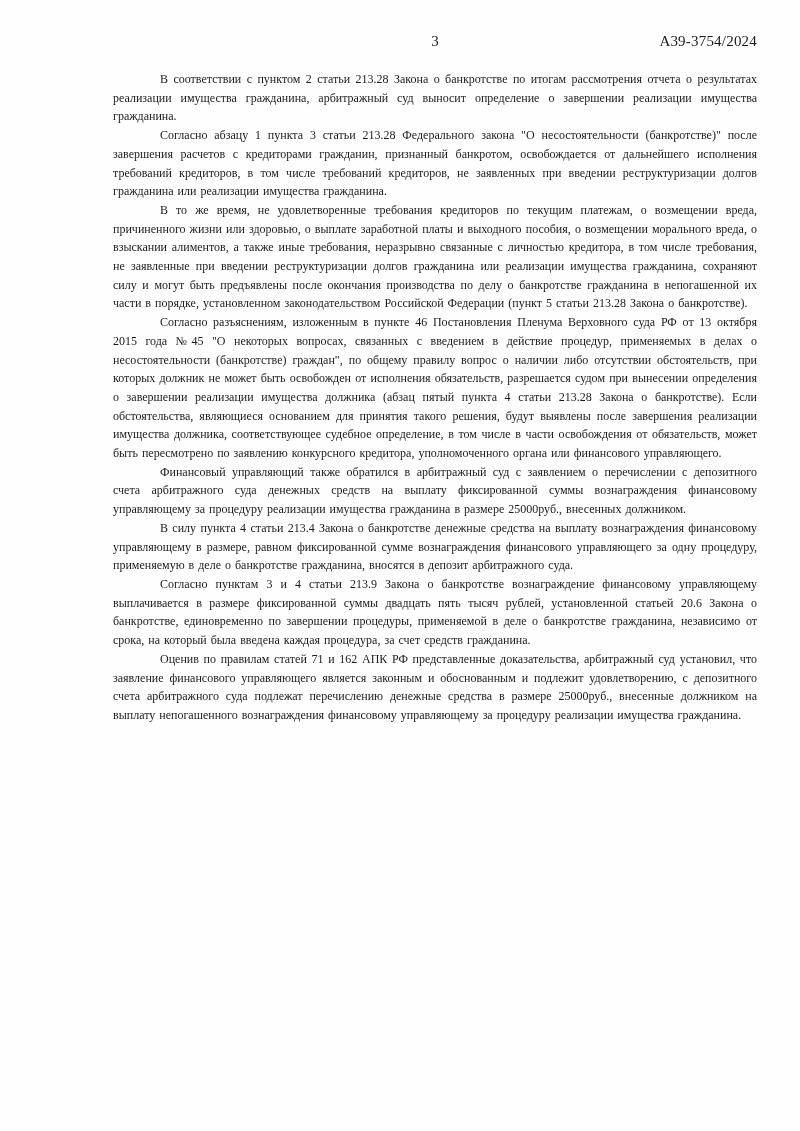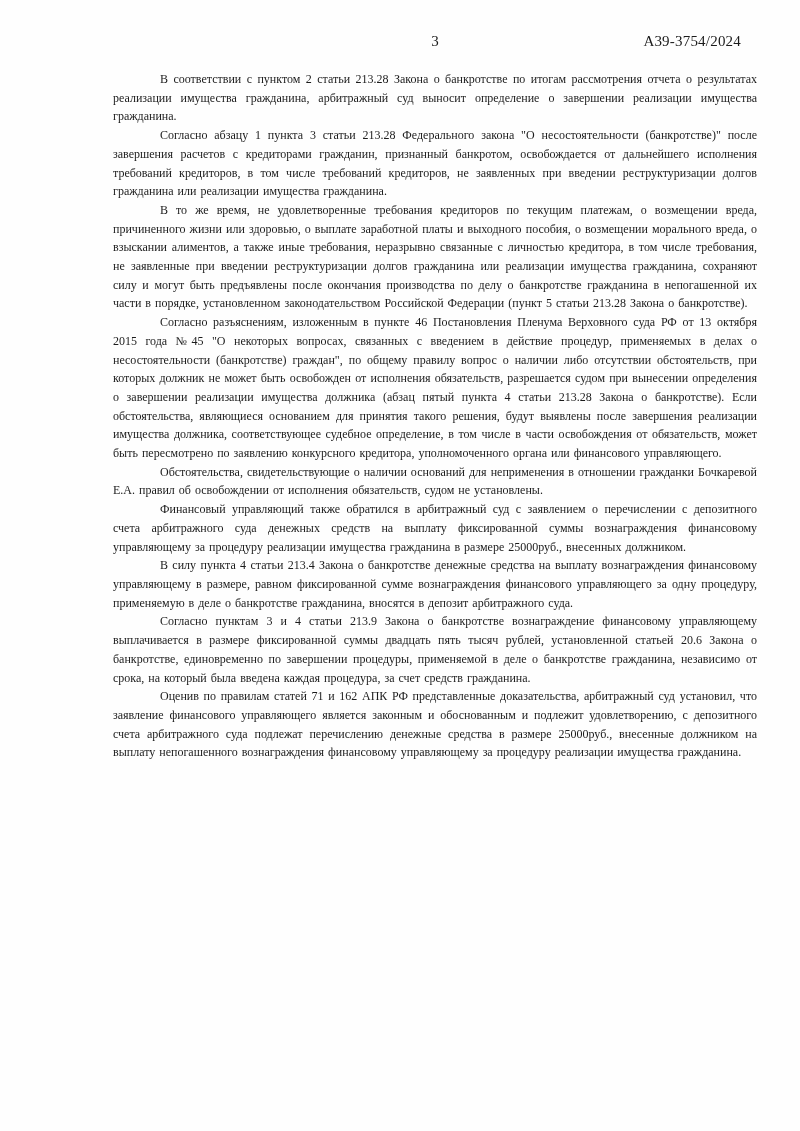--- a/index.html
+++ b/index.html
@@ -25,21 +25,21 @@
     font-size: 15px;
   }
   .page-number {
     position: absolute;
     left: 50%;
     transform: translateX(-50%);
     top: 0;
   }
   .case-number {
     position: absolute;
-    right: 16px;
+    right: 0;
     top: 0;
     letter-spacing: 0.2px;
     text-align: center;
   }
   .doc-body {
     position: absolute;
     top: 70px;
     left: 113px;
     width: 644px;
     font-size: 12px;
@@ -61,20 +61,19 @@
   <header class="page-header">
     <span class="page-number">3</span>
     <span class="case-number">А39-3754/2024</span>
   </header>
 
   <main class="doc-body">
     <p>В соответствии с пунктом 2 статьи 213.28 Закона о банкротстве по итогам рассмотрения отчета о результатах реализации имущества гражданина, арбитражный суд выносит определение о завершении реализации имущества гражданина.</p>
     <p>Согласно абзацу 1 пункта 3 статьи 213.28 Федерального закона "О несостоятельности (банкротстве)" после завершения расчетов с кредиторами гражданин, признанный банкротом, освобождается от дальнейшего исполнения требований кредиторов, в том числе требований кредиторов, не заявленных при введении реструктуризации долгов гражданина или реализации имущества гражданина.</p>
     <p>В то же время, не удовлетворенные требования кредиторов по текущим платежам, о возмещении вреда, причиненного жизни или здоровью, о выплате заработной платы и выходного пособия, о возмещении морального вреда, о взыскании алиментов, а также иные требования, неразрывно связанные с личностью кредитора, в том числе требования, не заявленные при введении реструктуризации долгов гражданина или реализации имущества гражданина, сохраняют силу и могут быть предъявлены после окончания производства по делу о банкротстве гражданина в непогашенной их части в порядке, установленном законодательством Российской Федерации (пункт 5 статьи 213.28 Закона о банкротстве).</p>
     <p>Согласно разъяснениям, изложенным в пункте 46 Постановления Пленума Верховного суда РФ от 13 октября 2015 года №45 "О некоторых вопросах, связанных с введением в действие процедур, применяемых в делах о несостоятельности (банкротстве) граждан", по общему правилу вопрос о наличии либо отсутствии обстоятельств, при которых должник не может быть освобожден от исполнения обязательств, разрешается судом при вынесении определения о завершении реализации имущества должника (абзац пятый пункта 4 статьи 213.28 Закона о банкротстве). Если обстоятельства, являющиеся основанием для принятия такого решения, будут выявлены после завершения реализации имущества должника, соответствующее судебное определение, в том числе в части освобождения от обязательств, может быть пересмотрено по заявлению конкурсного кредитора, уполномоченного органа или финансового управляющего.</p>
-    <p>Обстоятельства, свидетельствующие о наличии оснований для неприменения в отношении гражданки Бочкаревой Е.А. правил об освобождении от исполнения обязательств, судом не установлены.</p>
     <p>Финансовый управляющий также обратился в арбитражный суд с заявлением о перечислении с депозитного счета арбитражного суда денежных средств на выплату фиксированной суммы вознаграждения финансовому управляющему за процедуру реализации имущества гражданина в размере 25000руб., внесенных должником.</p>
     <p>В силу пункта 4 статьи 213.4 Закона о банкротстве денежные средства на выплату вознаграждения финансовому управляющему в размере, равном фиксированной сумме вознаграждения финансового управляющего за одну процедуру, применяемую в деле о банкротстве гражданина, вносятся в депозит арбитражного суда.</p>
     <p>Согласно пунктам 3 и 4 статьи 213.9 Закона о банкротстве вознаграждение финансовому управляющему выплачивается в размере фиксированной суммы двадцать пять тысяч рублей, установленной статьей 20.6 Закона о банкротстве, единовременно по завершении процедуры, применяемой в деле о банкротстве гражданина, независимо от срока, на который была введена каждая процедура, за счет средств гражданина.</p>
     <p>Оценив по правилам статей 71 и 162 АПК РФ представленные доказательства, арбитражный суд установил, что заявление финансового управляющего является законным и обоснованным и подлежит удовлетворению, с депозитного счета арбитражного суда подлежат перечислению денежные средства в размере 25000руб., внесенные должником на выплату непогашенного вознаграждения финансовому управляющему за процедуру реализации имущества гражданина.</p>
   </main>
 
 </div>
 
 </body></html>

